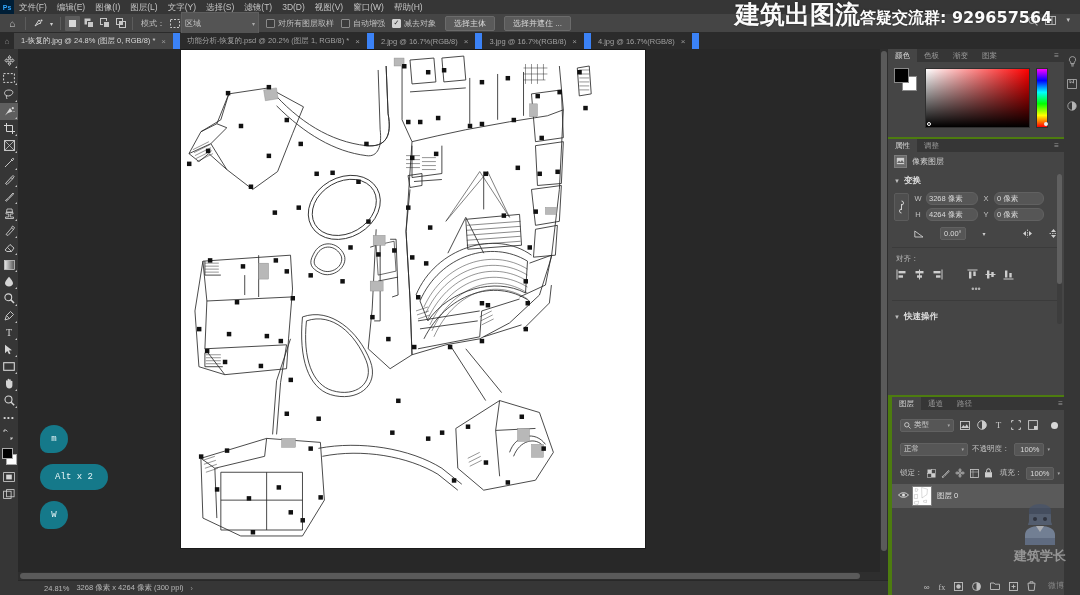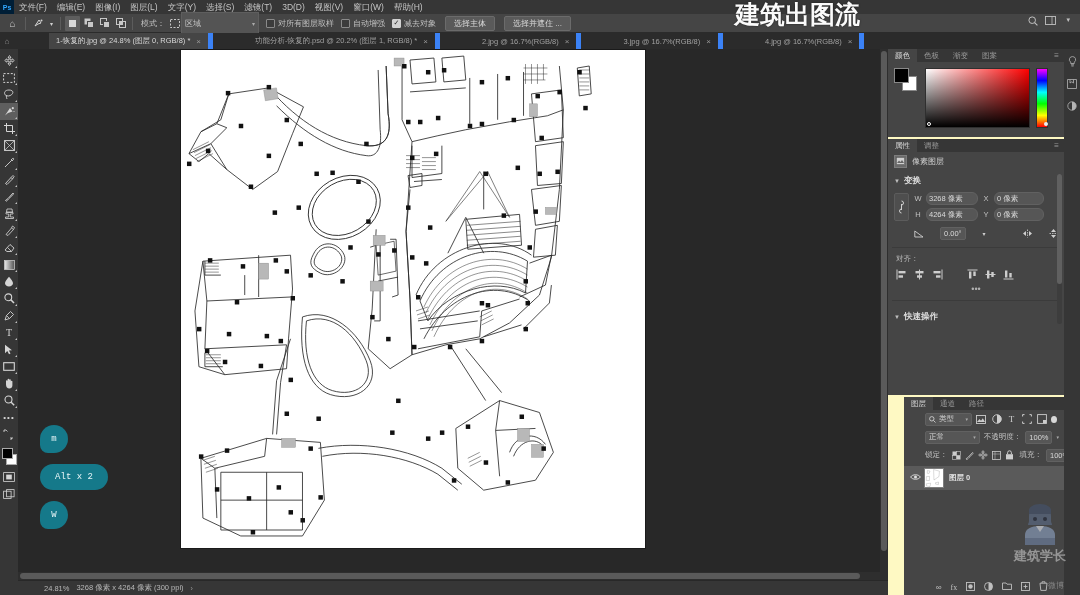--- a/index.html
+++ b/index.html
@@ -73,21 +73,21 @@
     position: absolute; top: 33px; left: 0; width: 1080px; height: 16px;
     background: #2b2b2b; display: flex; align-items: flex-end;
   }
   .tab-home {
     width: 14px; height: 16px; display: flex; align-items: center;
     justify-content: center; font-size: 8px; color: #8a8a8a;
   }
   .tab {
     height: 16px; display: flex; align-items: center; padding: 0 7px;
     font-size: 7.5px; color: #a0a0a0; background: #2b2b2b;
-    white-space: nowrap; border-right: 5px solid #3b82f6; margin-left: 35px;
+    white-space: nowrap; border-right: 7px solid #3b82f6;
   }
   .tab.active { background: #454545; color: #d8d8d8; }
   .tab .tclose { margin-left: 6px; font-size: 8px; color: #999; }
 
   
   .toolbar {
     position: absolute; top: 49px; left: 0; width: 18px; height: 546px;
     background: #363636; padding-top: 3px;
   }
   .tool {
@@ -142,21 +142,21 @@
   .statusbar {
     position: absolute; left: 18px; bottom: 0; width: 870px; height: 14px;
     background: #363636; display: flex; align-items: center;
     font-size: 7.5px; color: #b8b8b8; padding-left: 26px; gap: 7px;
   }
   .status-arrow { font-size: 7px; color: #999; }
 
   
   .rightdock {
     position: absolute; top: 49px; right: 0; width: 192px; height: 546px;
-    background: #fef9c3;
+    background: #4d7c0f;
   }
   .rail {
     position: absolute; right: 0; top: 0; width: 16px; height: 546px;
     background: #363636; padding-top: 4px;
   }
   .rail-ic {
     width: 16px; height: 17px; display: flex; align-items: center;
     justify-content: center; color: #b4b4b4; font-size: 9px;
   }
   .rail-sep { height: 5px; }
@@ -259,25 +259,25 @@
   .align-row { display: flex; align-items: center; padding: 0 6px; gap: 3px; }
   .align-ic {
     width: 15px; height: 14px; display: flex; align-items: center;
     justify-content: center; font-size: 9px; color: #cdcdcd;
   }
   .align-gap { width: 14px; }
   .ellipsis { text-align: center; font-size: 9px; color: #b0b0b0; padding: 3px 0 1px 0; }
 
   
   .layerpanel {
-    position: absolute; left: 16px; top: 348px; width: 176px; height: 198px;
+    position: absolute; left: 4px; top: 348px; width: 176px; height: 198px;
     background: #454545;
   }
   .lp-row {
-    display: flex; align-items: center; gap: 4px; padding: 3px 21px; height: 18px;
+    display: flex; align-items: center; gap: 4px; padding: 3px 8px; height: 18px; margin-top: 6px;
   }
   .lp-search {
     width: 54px; height: 13px; background: #565656; border: 1px solid #616161;
     border-radius: 2px; font-size: 7.5px; color: #d0d0d0;
     display: flex; align-items: center; padding: 0 3px; gap: 3px; position: relative;
   }
   .lp-search .caret { position: absolute; right: 3px; font-size: 5px; color: #aaa; }
   .lp-filter-ic {
     width: 13px; height: 13px; display: flex; align-items: center;
     justify-content: center; font-size: 8px; color: #cdcdcd;
@@ -305,21 +305,21 @@
   }
   .layer-item {
     display: flex; align-items: center; gap: 5px; height: 24px;
     background: #5a5a5a; padding: 0 6px; margin-top: 2px;
   }
   .eye { font-size: 8px; color: #dcdcdc; width: 9px; }
   .layer-thumb {
     width: 20px; height: 20px; background: #fff; border: 1px solid #7d7d7d;
     position: relative; overflow: hidden;
   }
-  .layer-name { font-size: 7.5px; color: #e2e2e2; font-weight: bold; }
+  .layer-name { font-size: 7.5px; color: #e2e2e2; }
   .lp-bottom {
     position: absolute; bottom: 0; left: 0; width: 176px; height: 16px;
     display: flex; align-items: center; justify-content: center; gap: 9px;
     background: #454545;
   }
   .lpb-ic { font-size: 8px; color: #c0c0c0; }
 
   
   .keys { position: absolute; left: 40px; bottom: 55px; }
   .key-pill {
@@ -1262,20 +1262,21 @@
 
   <div class="keys">
     <div class="key-pill round">m</div>
     <div class="key-pill wide">Alt x 2</div>
     <div class="key-pill round">W</div>
   </div>
 
   <div class="wm-top">
     <div class="wm-line1">
       <span class="wm-big">建筑出图流</span>
+      <span class="wm-mid">答疑交流群: 929657564</span>
     </div>
   </div>
 
   <div class="wm-bl">
     <div class="wm-bl-mascot">
       <svg width="46" height="44" viewBox="0 0 46 44">
         <path d="M23 4 C16 4 12 8 12 14 L12 19 C12 21 11 21 11 23 L35 23 C35 21 34 21 34 19 L34 14 C34 8 30 4 23 4 Z" fill="#5c6c88"></path>
         <path d="M12 12 L34 12 L34 8 C34 5 29 2 23 2 C17 2 12 5 12 8 Z" fill="#44536e"></path>
         <circle cx="18" cy="17" r="2" fill="#22293a"></circle>
         <circle cx="28" cy="17" r="2" fill="#22293a"></circle>

